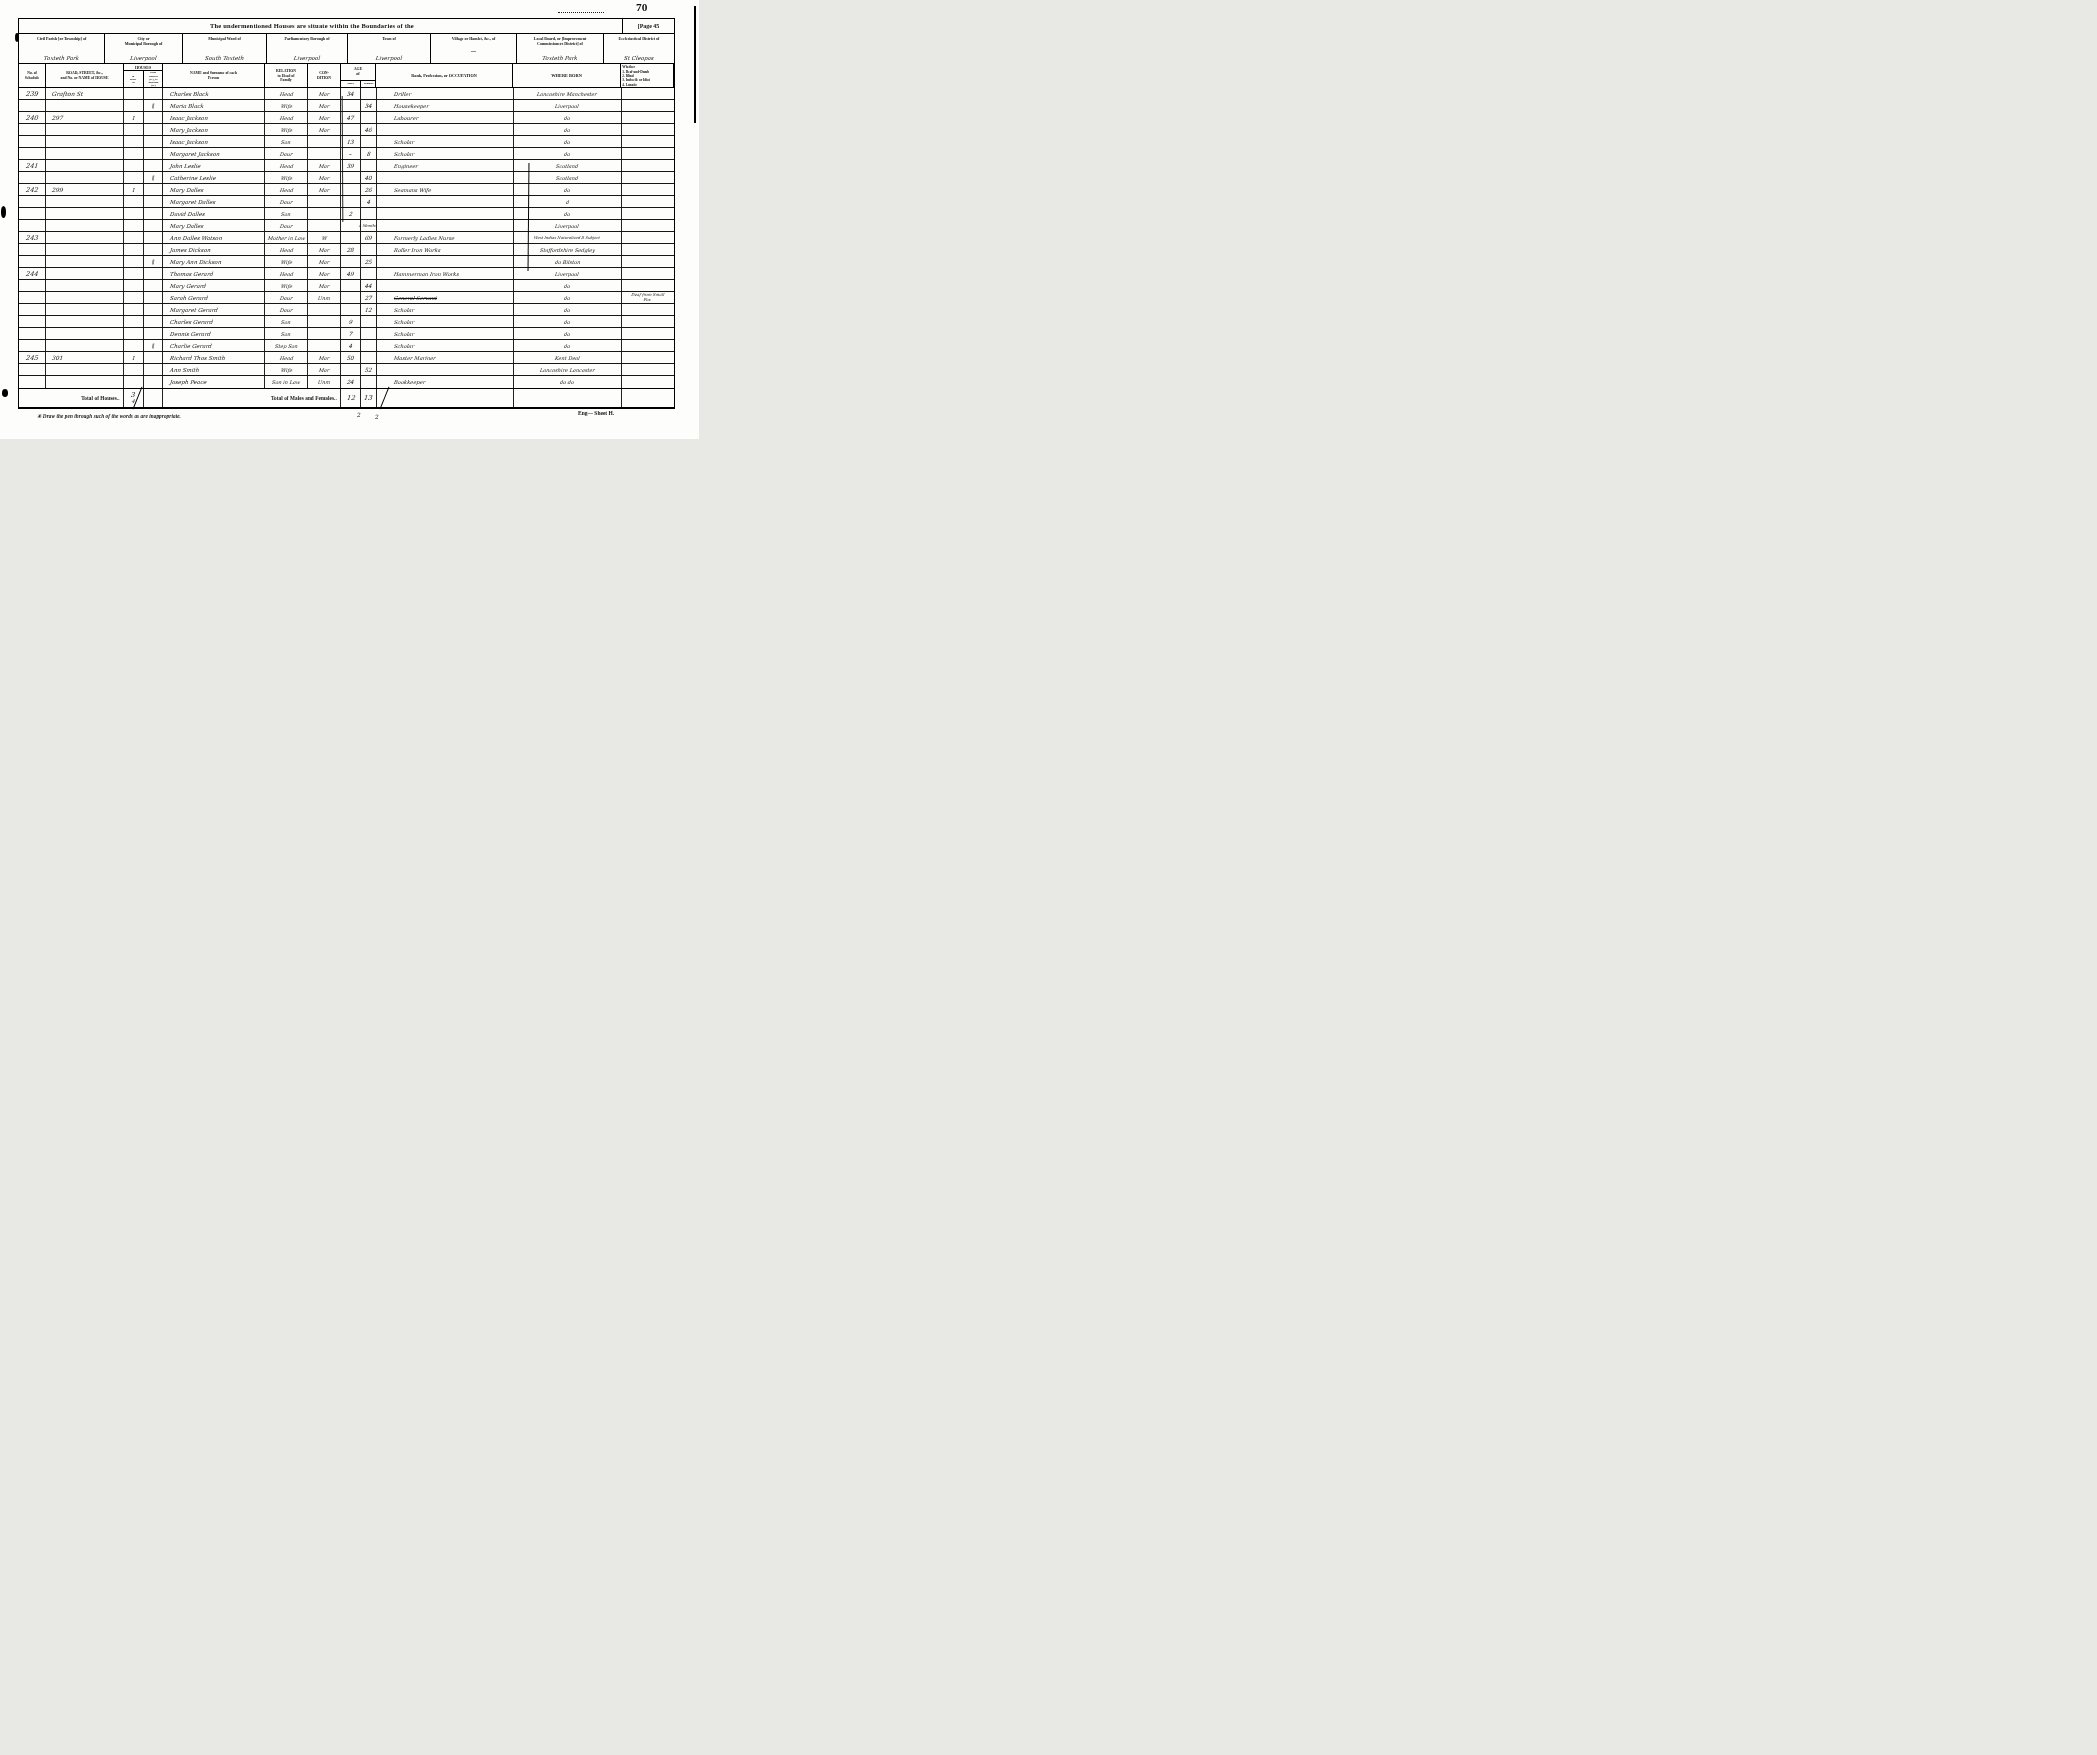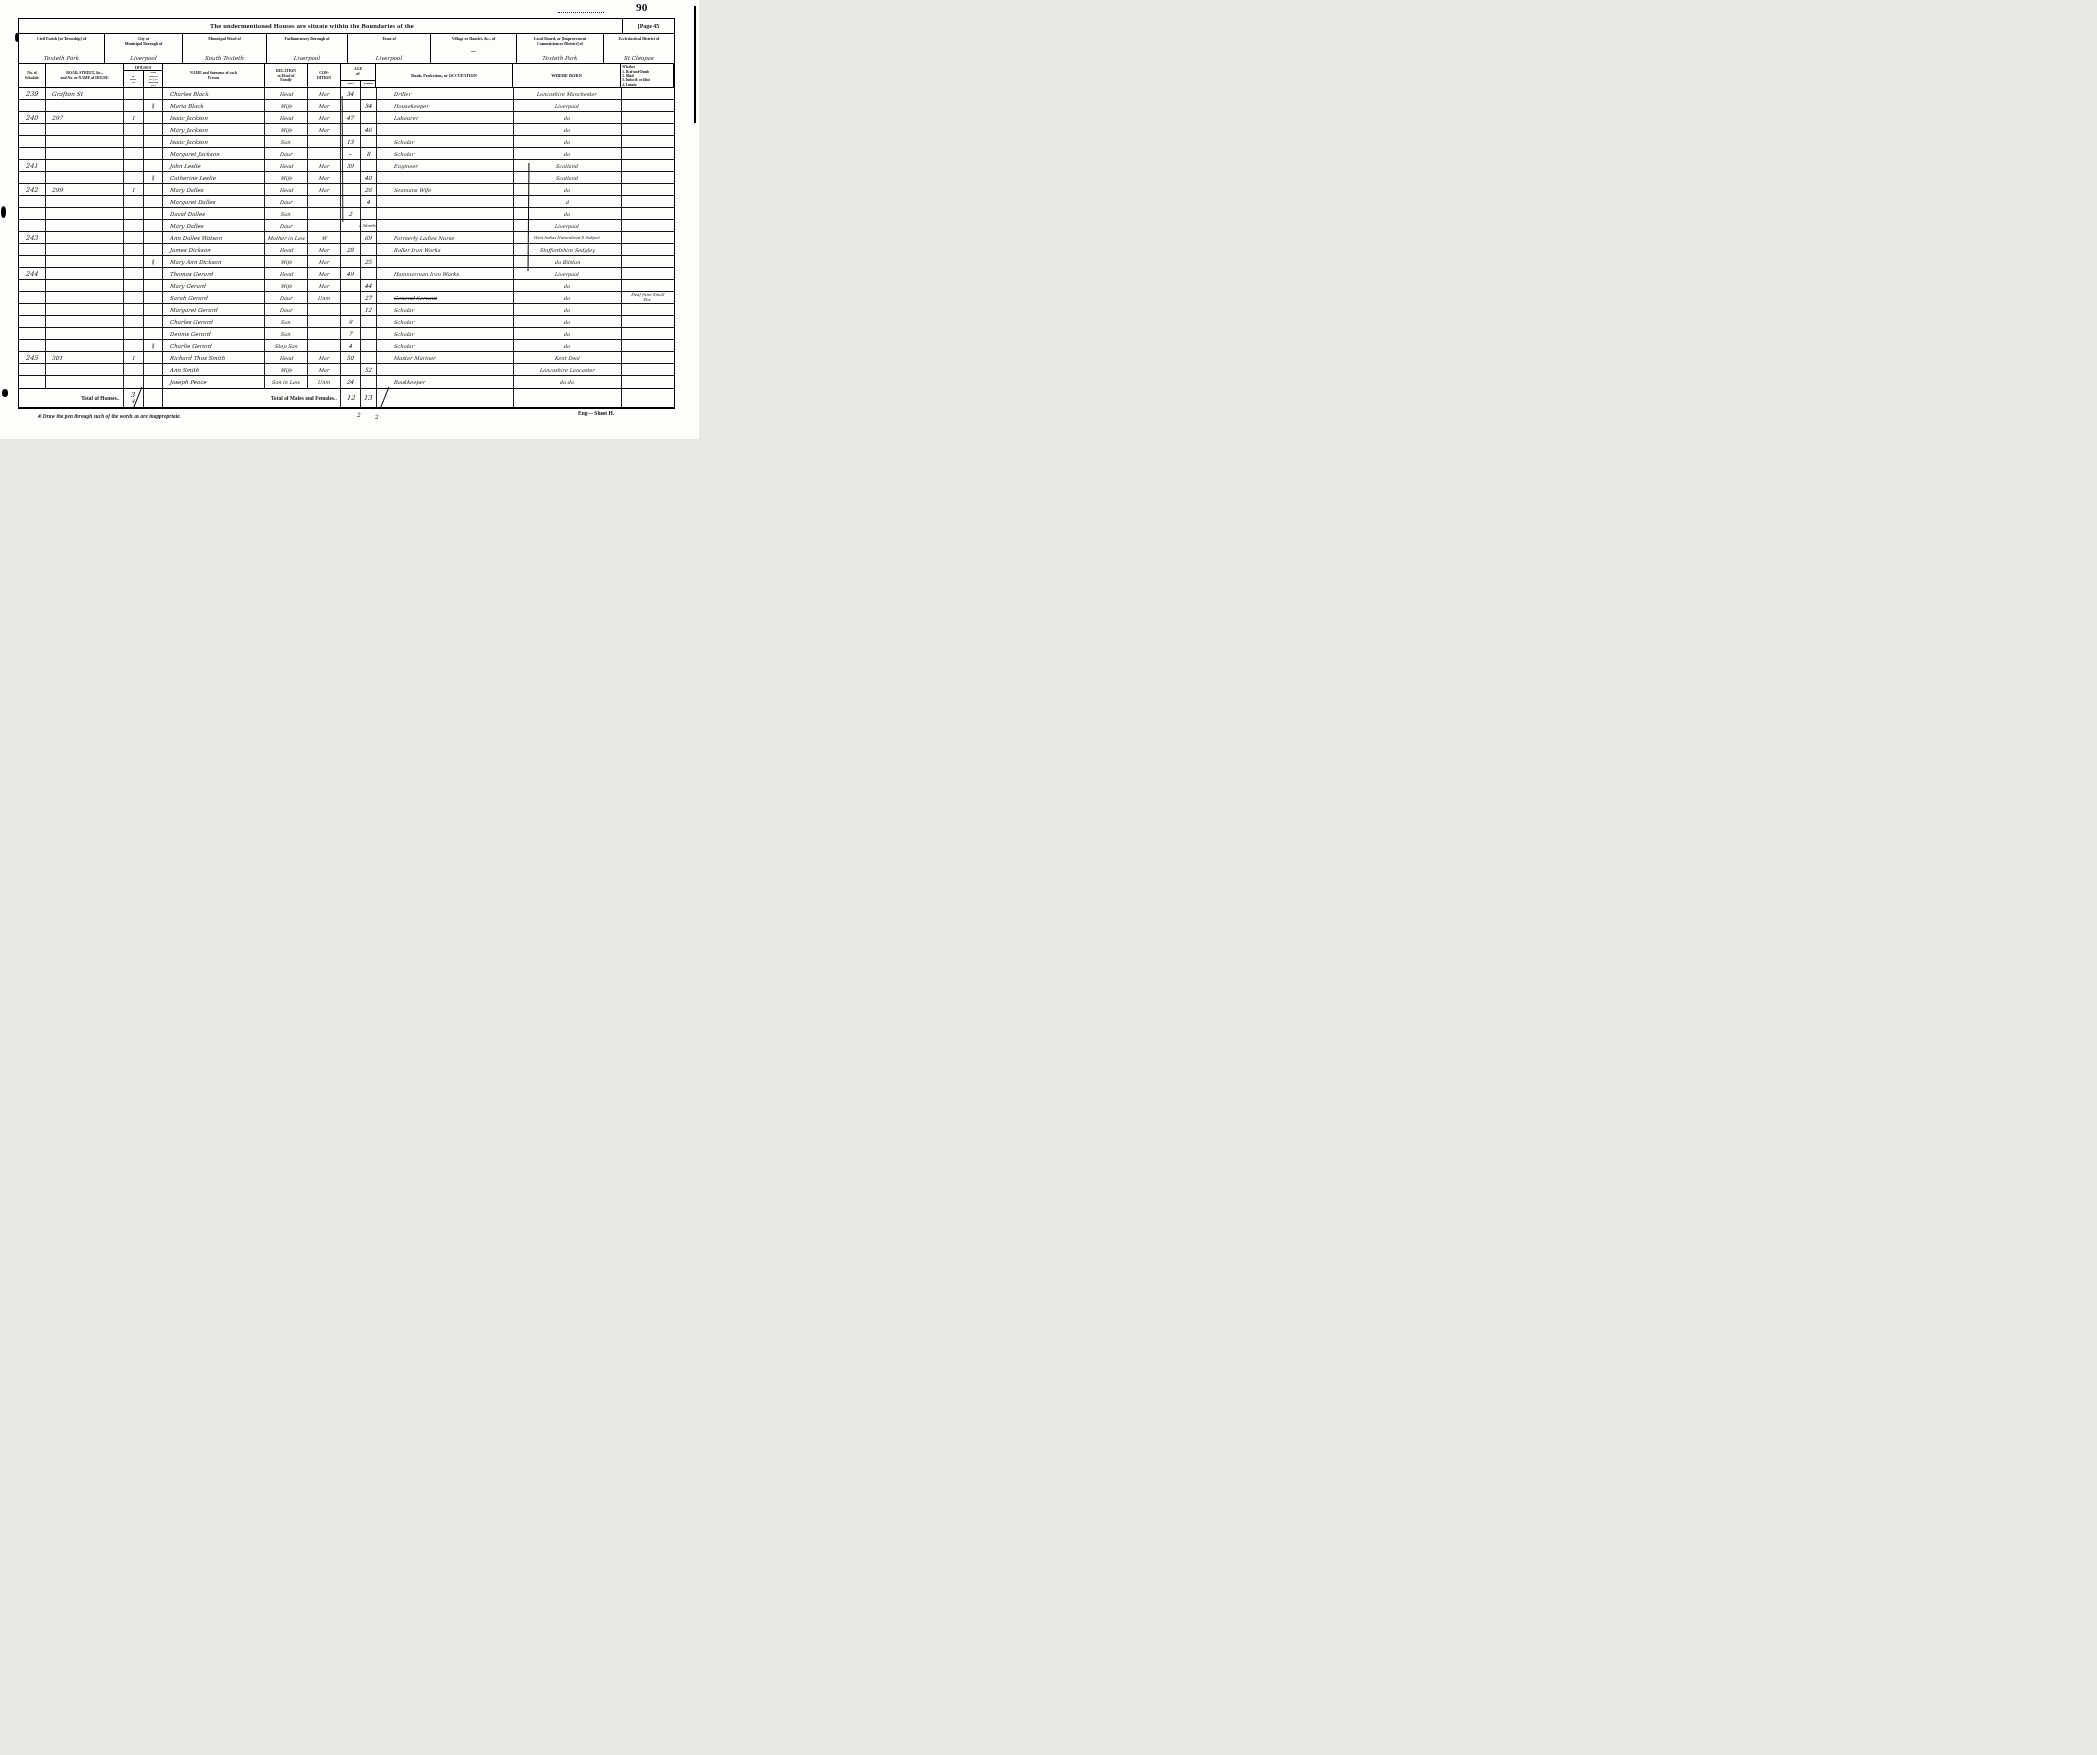--- a/index.html
+++ b/index.html
@@ -78,21 +78,21 @@
   #corner-number{position:absolute;left:636px;top:0.8px;font-size:11.3px;font-weight:bold;
                  font-family:"Liberation Serif",serif;}
   .under-mark{position:absolute;font-family:"DejaVu Serif",serif;font-style:italic;font-size:5.9px;color:#181818;}
   .pen-stroke{position:absolute;width:1px;background:#050505;}
 </style>
 </head>
 <body>
 
 <div id="sheet">
 
-  <div id="corner-number">90</div>
+  <div id="corner-number">70</div>
   <div class="dotted-artifact" style="left:558px;top:11.7px;"></div>
 
   <div id="table">
 
     <div id="title-band" class="band">
       <div id="main-title">The undermentioned Houses are situate within the Boundaries of the</div>
       <div id="page-label-box">[Page 45</div>
     </div>
 
     <div id="district-band" class="band">

